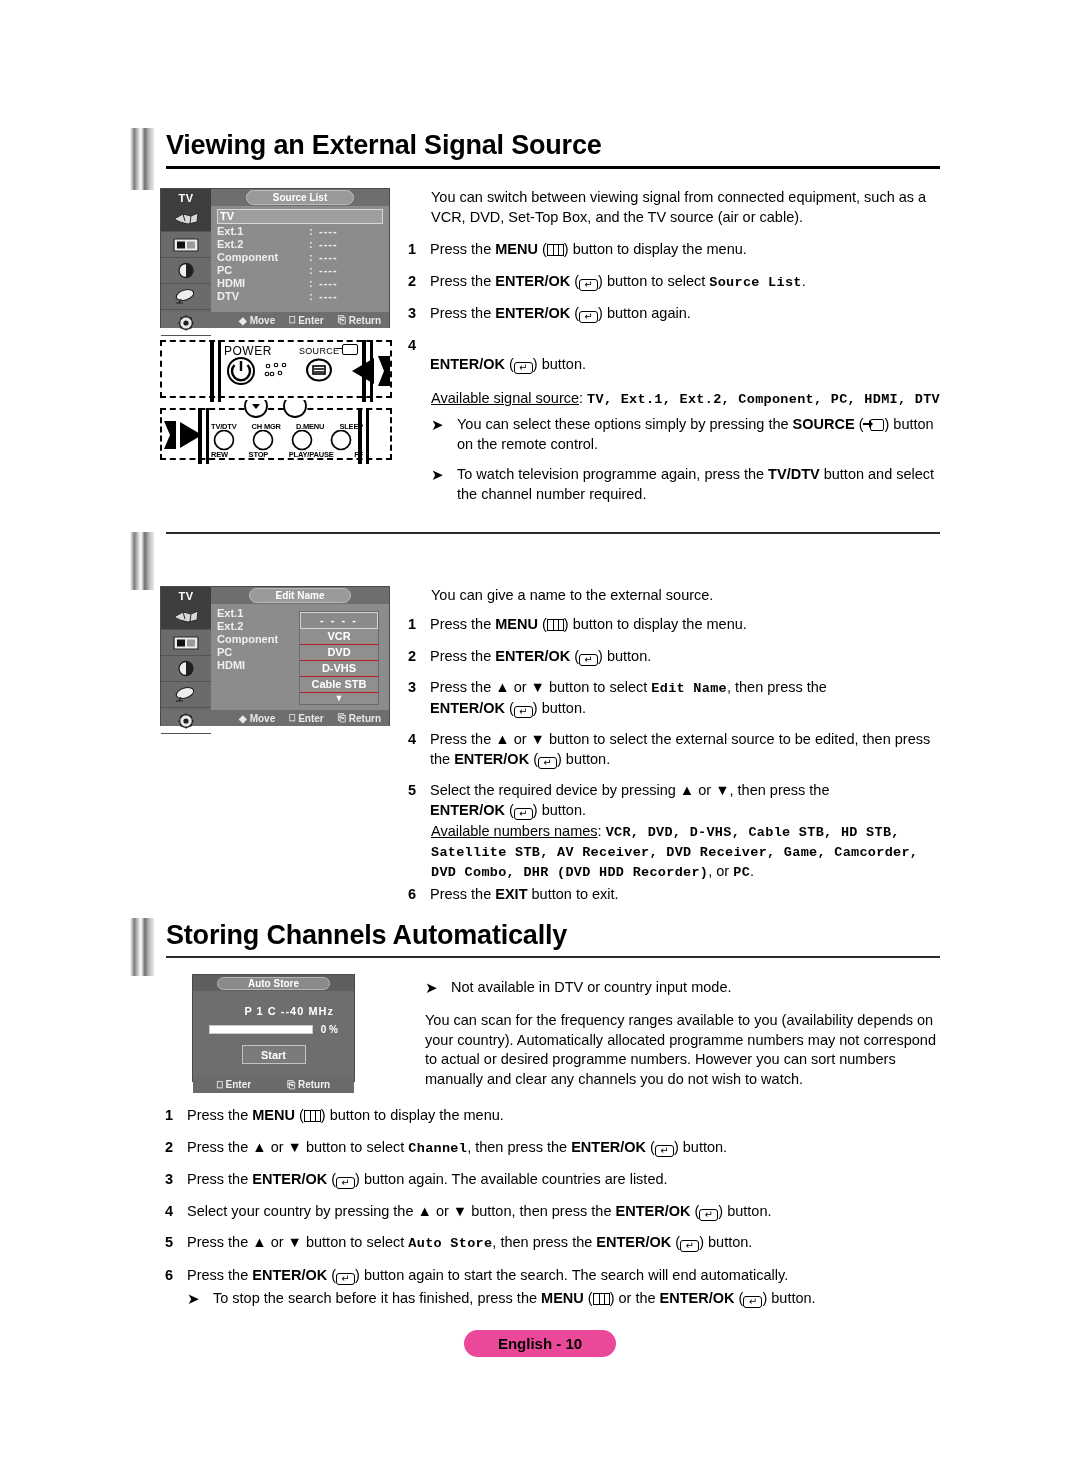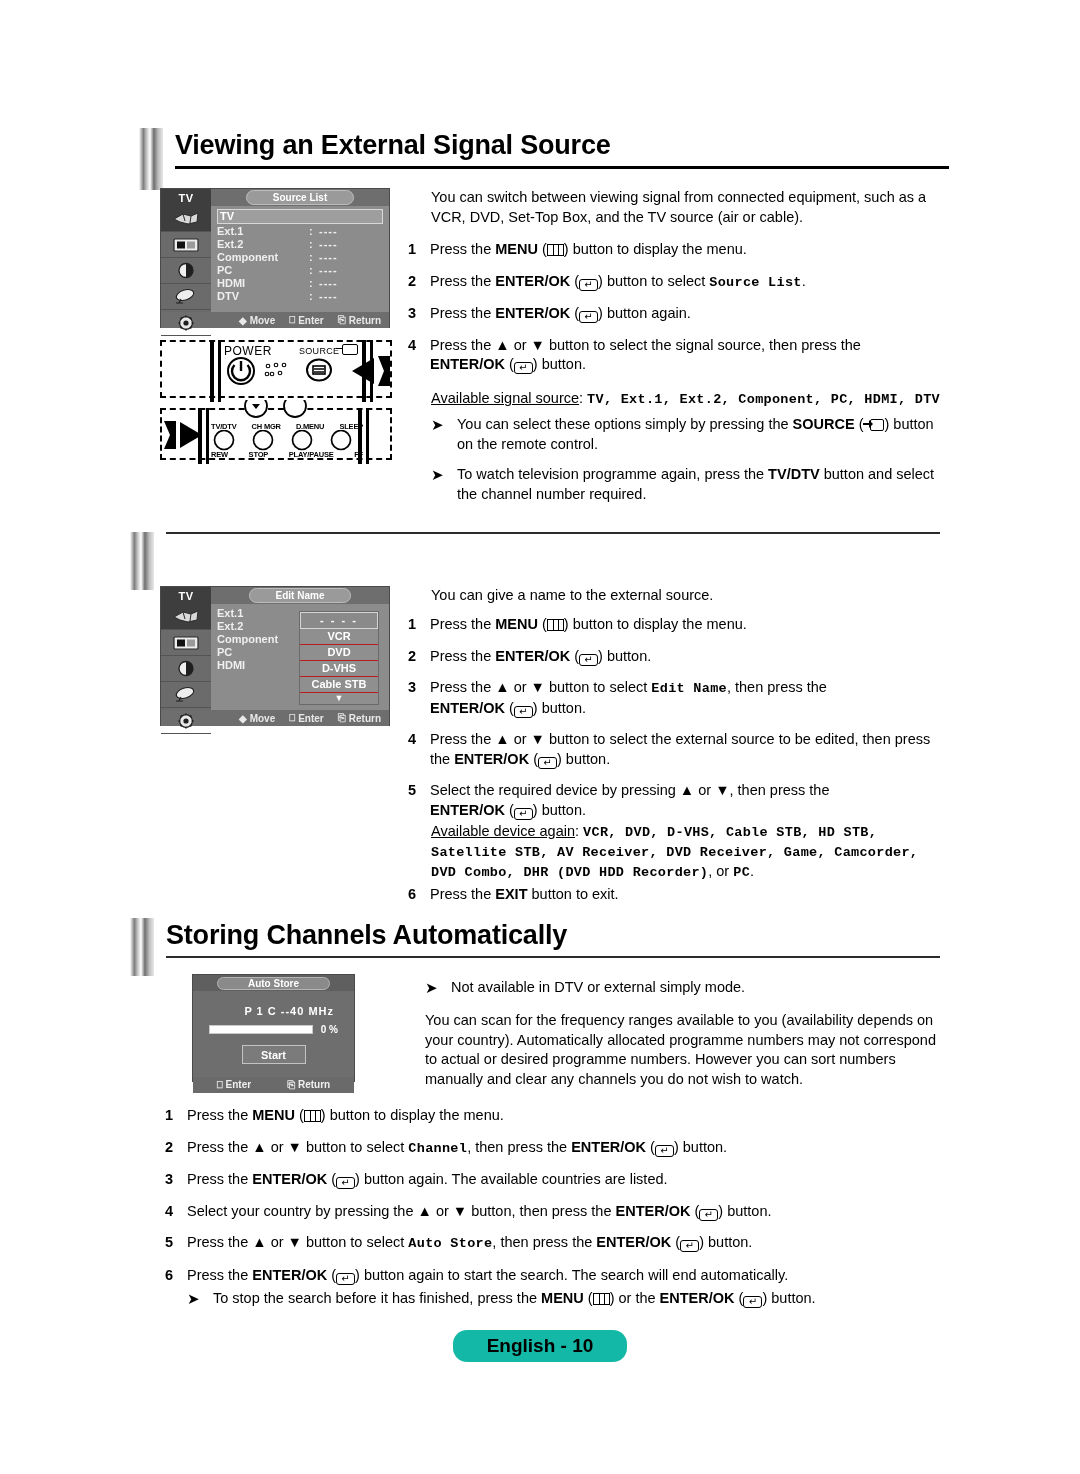--- a/index.html
+++ b/index.html
@@ -162,27 +162,27 @@
   .k-src b:after{
     content:"";position:absolute;right:-1px;top:-3px;border-left:4px solid #000;
     border-top:4px solid transparent;border-bottom:4px solid transparent;
   }
 
   
   .footer{
     position:absolute;left:0;right:0;display:flex;justify-content:center;
   }
   .footer-pill{
-    background:#14b8a6;border-radius:14px;padding:5px 34px;font-size:19px;font-weight:bold;color:#000;
+    background:#ec4899;border-radius:14px;padding:5px 34px;font-size:15px;font-weight:bold;color:#000;
   }
 </style>
 </head>
 <body>
 
-<div class="sec" style="left:130px;top:128px;width:810px;margin-left:9px;">
+<div class="sec" style="left:130px;top:128px;width:810px;">
   <div class="sec-head">
     <div class="gradbar" style="height:62px;"></div>
     <div class="sec-title">Viewing an External Signal Source</div>
     <div class="sec-rule"></div>
   </div>
 </div>
 
 <div class="osd" style="left:160px;top:188px;width:230px;height:140px;">
   <div class="osd-topbar">
     <div class="osd-tv">TV</div>
@@ -352,21 +352,21 @@
   <div class="step">
     <div class="num">2</div>
     <div class="txt"><span>Press the </span><b>ENTER/OK</b> (<span class="k-ent"><span>↵</span></span>)<span> button to select </span><span class="mono">Source List</span><span>.</span></div>
   </div>
   <div class="step">
     <div class="num">3</div>
     <div class="txt"><span>Press the </span><b>ENTER/OK</b> (<span class="k-ent"><span>↵</span></span>)<span> button again.</span></div>
   </div>
   <div class="step">
     <div class="num">4</div>
-    <div class="txt"><span>Press the ▲ or ▼ button to select the signal source, then press the </span><br><b>ENTER/OK</b> (<span class="k-ent"><span>↵</span></span>)<span> button.</span></div>
+    <div class="txt"><br><b>ENTER/OK</b> (<span class="k-ent"><span>↵</span></span>)<span> button.</span></div>
   </div>
 </div>
 
 <div class="para" style="left:431px;top:389px;width:520px;">
   <span class="uline">Available signal source</span>: <span class="mono">TV, Ext.1, Ext.2, Component,  PC, HDMI, DTV</span>
 </div>
 
 <div class="bullets" style="left:431px;top:415px;width:512px;">
   <div class="blt">
     <div class="mk">➤</div>
@@ -486,21 +486,21 @@
     <div class="num">4</div>
     <div class="txt"><span>Press the ▲ or ▼ button to select the external source to be edited, then press the </span><b>ENTER/OK</b> (<span class="k-ent"><span>↵</span></span>)<span> button.</span></div>
   </div>
   <div class="step">
     <div class="num">5</div>
     <div class="txt"><span>Select the required device by pressing ▲ or ▼, then press the </span><br><b>ENTER/OK</b> (<span class="k-ent"><span>↵</span></span>)<span> button.</span></div>
   </div>
 </div>
 
 <div class="para" style="left:431px;top:822px;width:512px;line-height:19px;">
-  <span class="uline">Available device again</span>: <span class="mono">VCR, DVD, D-VHS, Cable STB, HD STB,</span><br>
+  <span class="uline">Available numbers names</span>: <span class="mono">VCR, DVD, D-VHS, Cable STB, HD STB,</span><br>
   <span class="mono">Satellite STB, AV Receiver, DVD Receiver, Game, Camcorder,</span><br>
   <span class="mono">DVD Combo, DHR (DVD HDD Recorder)</span><span>, or </span><span class="mono">PC</span><span>.</span>
 </div>
 
 <div class="steps" style="left:408px;top:885px;width:535px;">
   <div class="step">
     <div class="num">6</div>
     <div class="txt"><span>Press the </span><b>EXIT</b><span> button to exit.</span></div>
   </div>
 </div>
@@ -530,21 +530,21 @@
   </div>
   <div class="astore-foot">
     <span>⎕ <span>Enter</span></span>
     <span>⎘ <span>Return</span></span>
   </div>
 </div>
 
 <div class="bullets" style="left:425px;top:978px;width:520px;">
   <div class="blt">
     <div class="mk">➤</div>
-    <div class="txt">Not available in DTV or external simply mode.</div>
+    <div class="txt">Not available in DTV or country input mode.</div>
   </div>
 </div>
 
 <div class="para" style="left:425px;top:1011px;width:520px;">You can scan for the frequency ranges available to you (availability depends on your country). Automatically allocated programme numbers may not correspond to actual or desired programme numbers. However you can sort numbers manually and clear any channels you do not wish to watch.</div>
 
 <div class="steps" style="left:165px;top:1106px;width:790px;">
   <div class="step">
     <div class="num">1</div>
     <div class="txt"><span>Press the </span><b>MENU</b> (<span class="k-menu"></span>)<span> button to display the menu.</span></div>
   </div>

